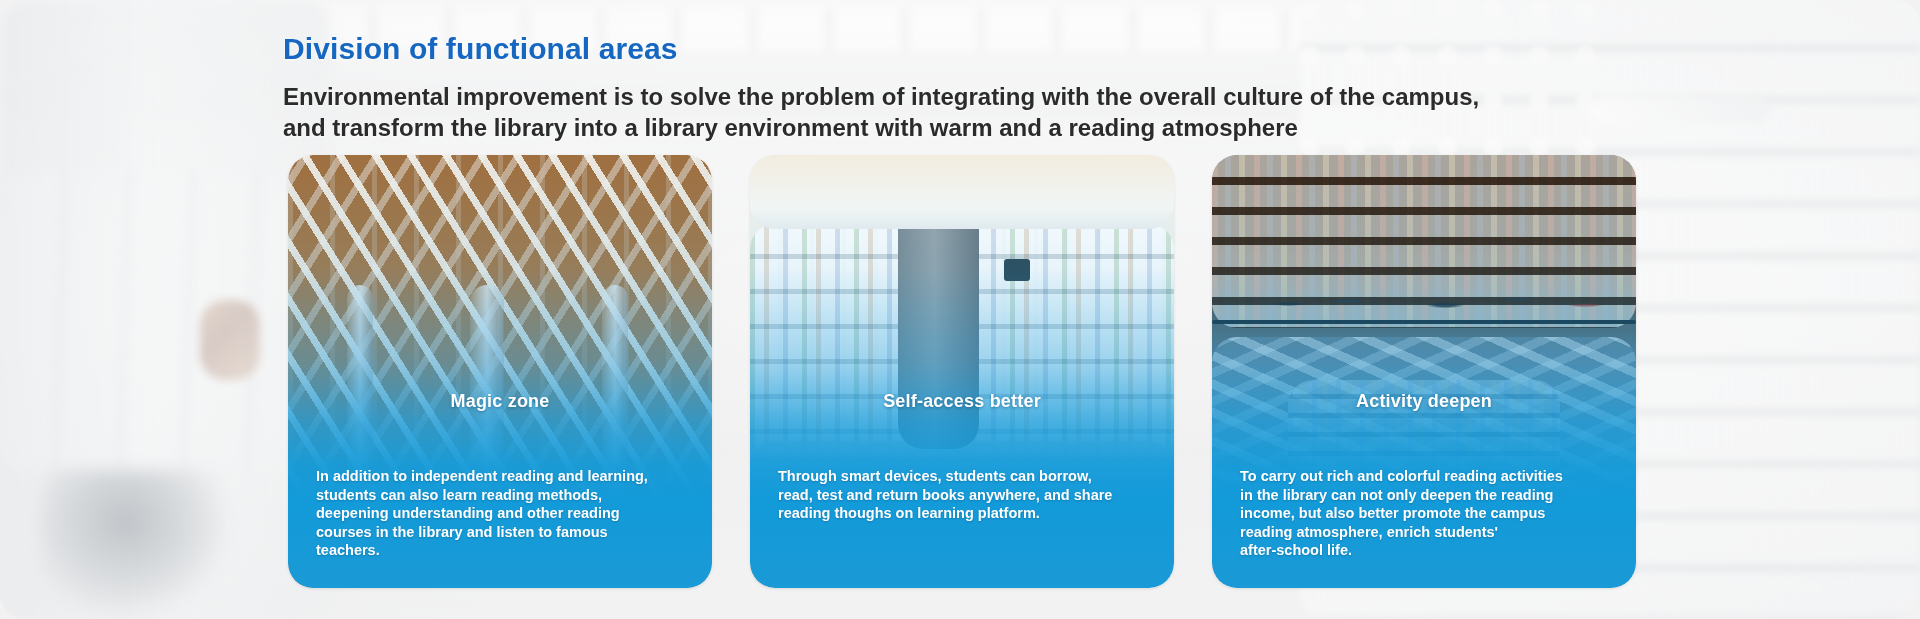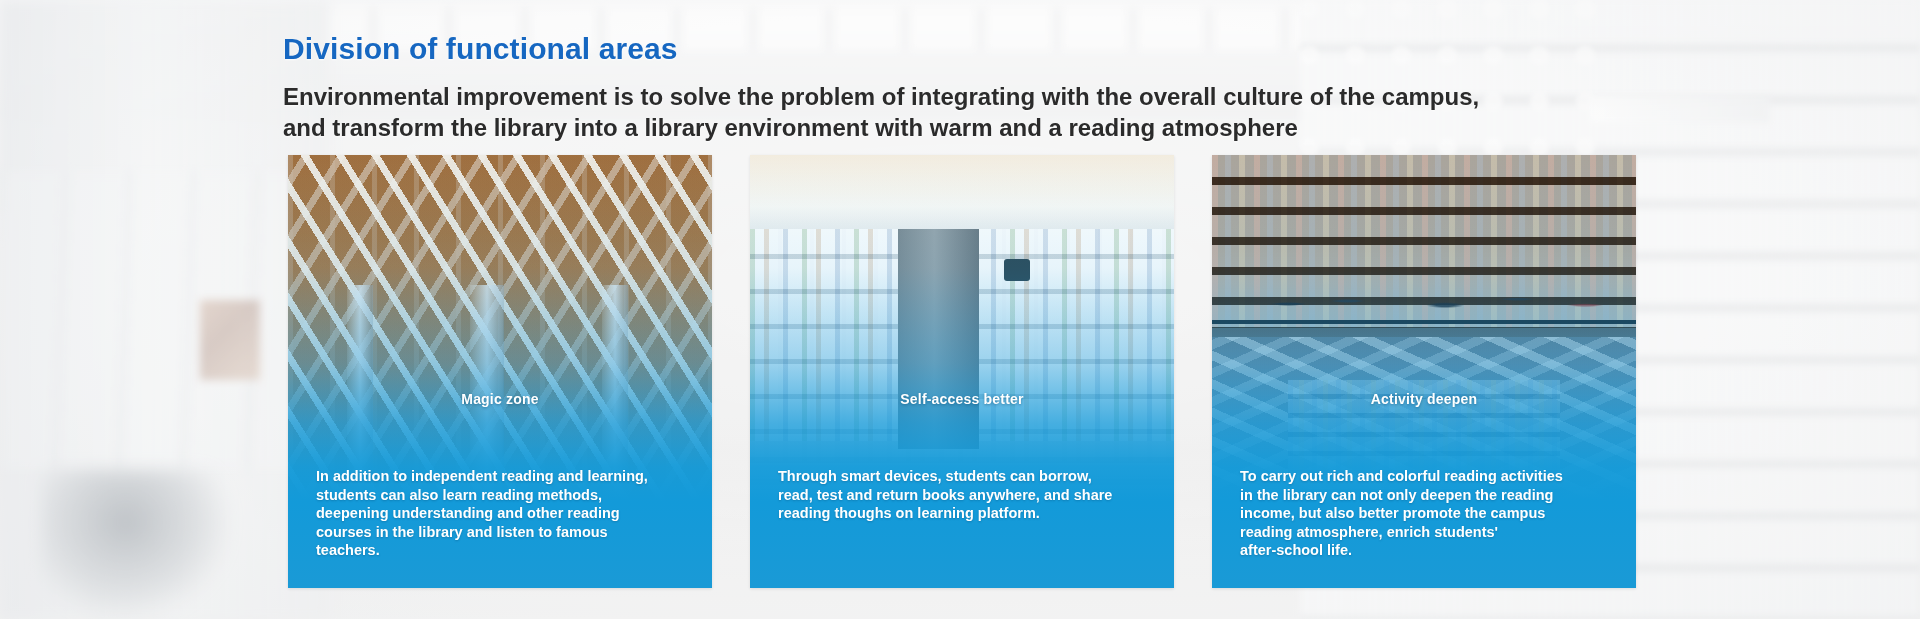--- a/index.html
+++ b/index.html
@@ -1,15 +1,15 @@
 <!DOCTYPE html>
 <html><head>
 <meta charset="utf-8">
 <style>
-  * { margin:0; padding:0; box-sizing:border-box; }
+  * { margin:0; padding:0; box-sizing:border-box;border-radius:25px; }
   html,body { width:1920px; height:619px; overflow:hidden; }
   body {
     font-family: "Liberation Sans", sans-serif;
     background:#f2f2f2;
     position:relative;
   }
 
   
   #bg-photo { position:absolute; inset:0; overflow:hidden; }
   #bg-photo .layer { position:absolute; }
@@ -125,21 +125,21 @@
       rgba(18,152,216,0.78) 62%,
       rgba(18,154,217,0.95) 72%,
       #139ad9 80%,
       #1a9ad6 100%);
   }
   .card-body { position:absolute; inset:0; }
 
   .card-title {
     position:absolute; left:0; right:0; top:236px;
     text-align:center; color:#ffffff;
-    font-size:14px; font-weight:bold; letter-spacing:.2px;
+    font-size:18px; font-weight:bold; letter-spacing:.2px;
     text-shadow:0 1px 3px rgba(0,60,95,.45);
   }
   .card-text {
     position:absolute; left:28px; right:22px; top:292px;
     color:#ffffff; font-size:14.5px; font-weight:600; line-height:1.28;
     white-space:pre-line;
     text-shadow:0 1px 2px rgba(0,60,95,.30);
     margin-top:20px;
   }
 

